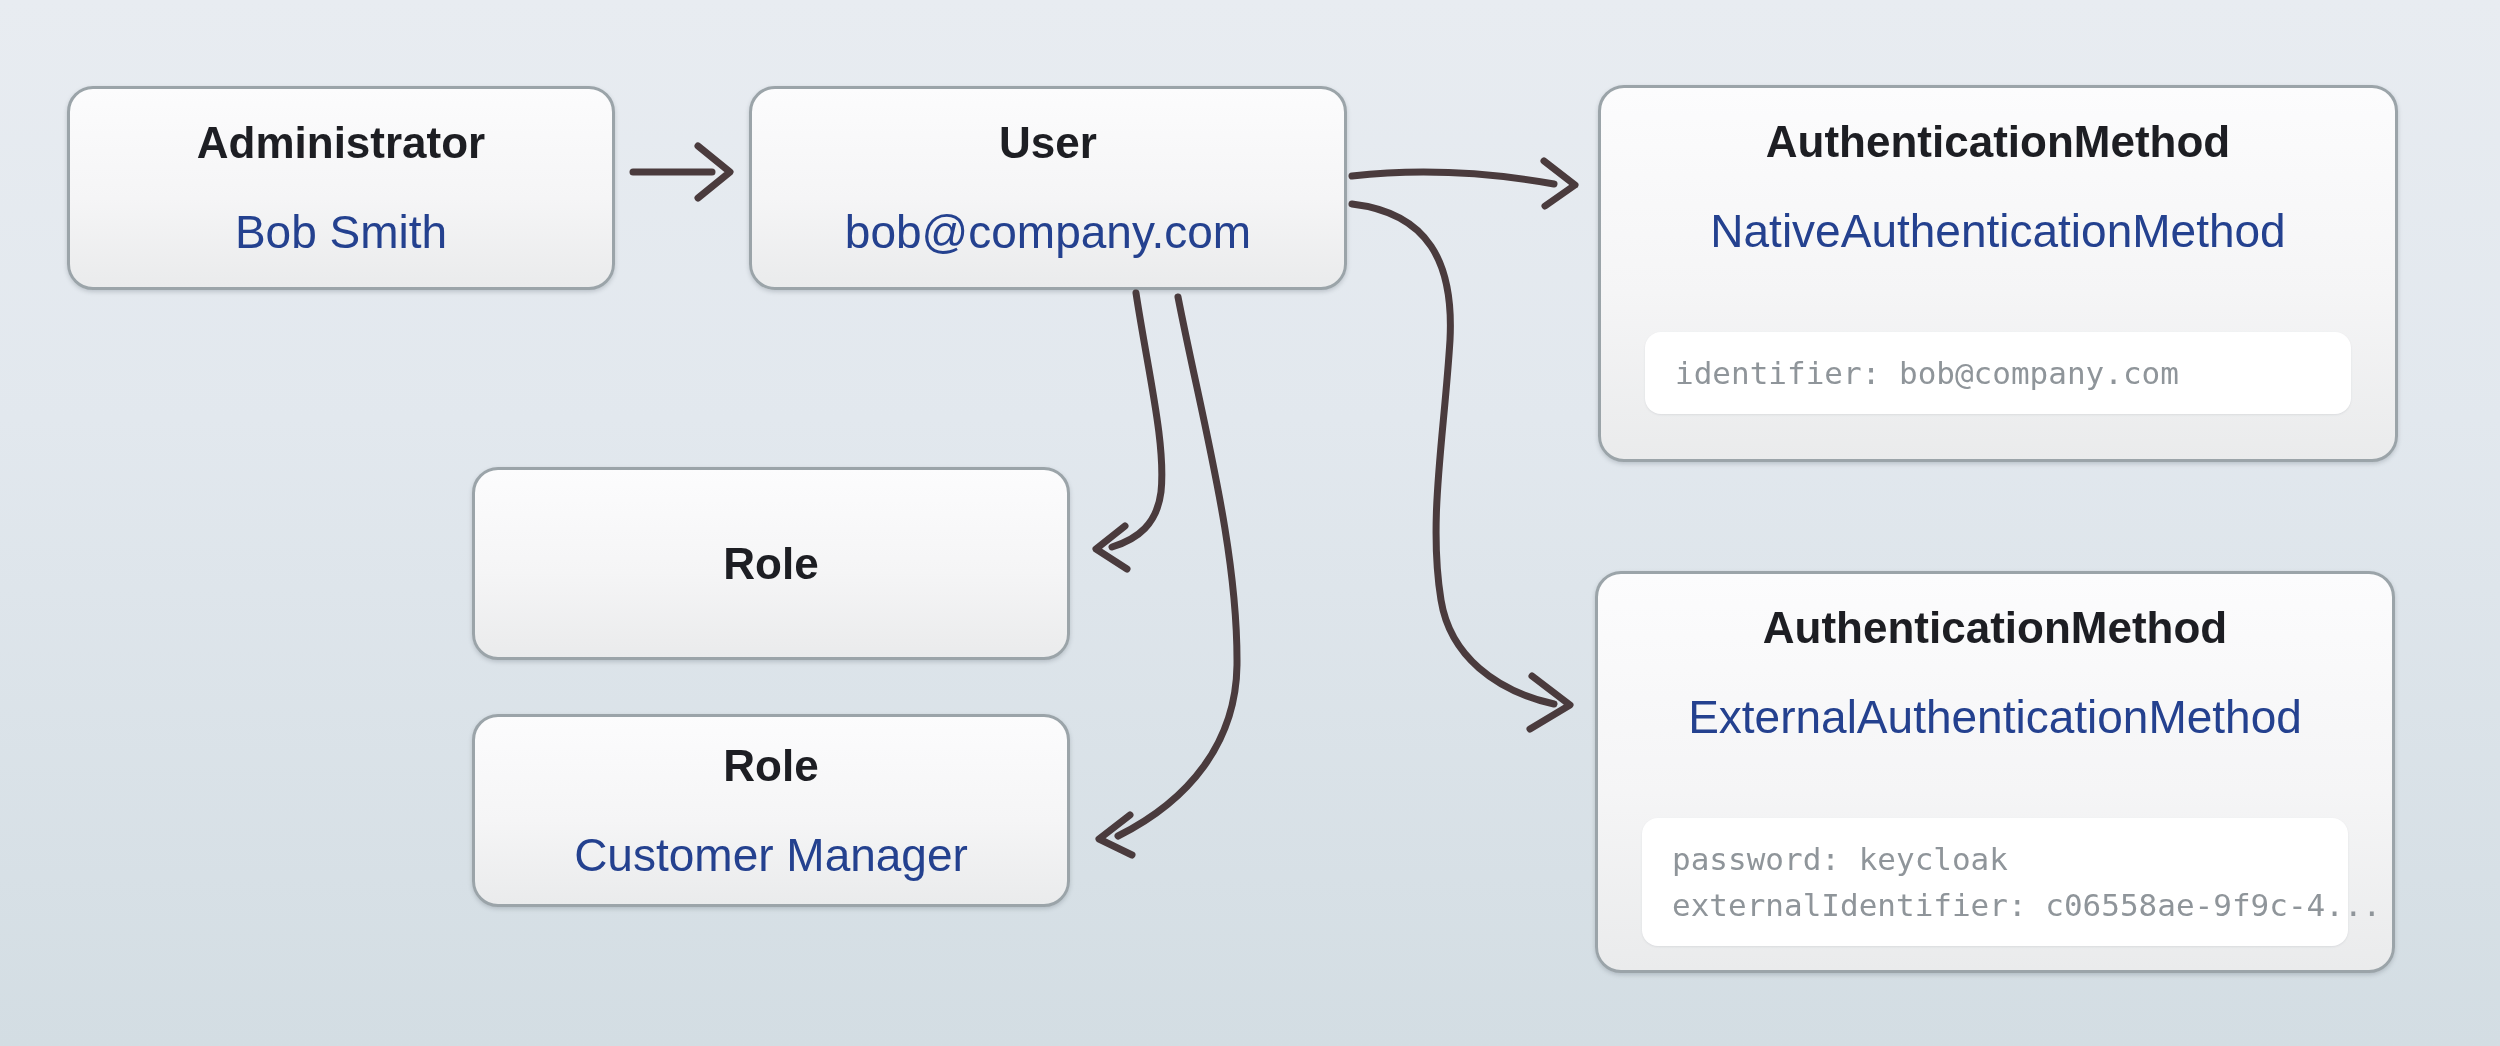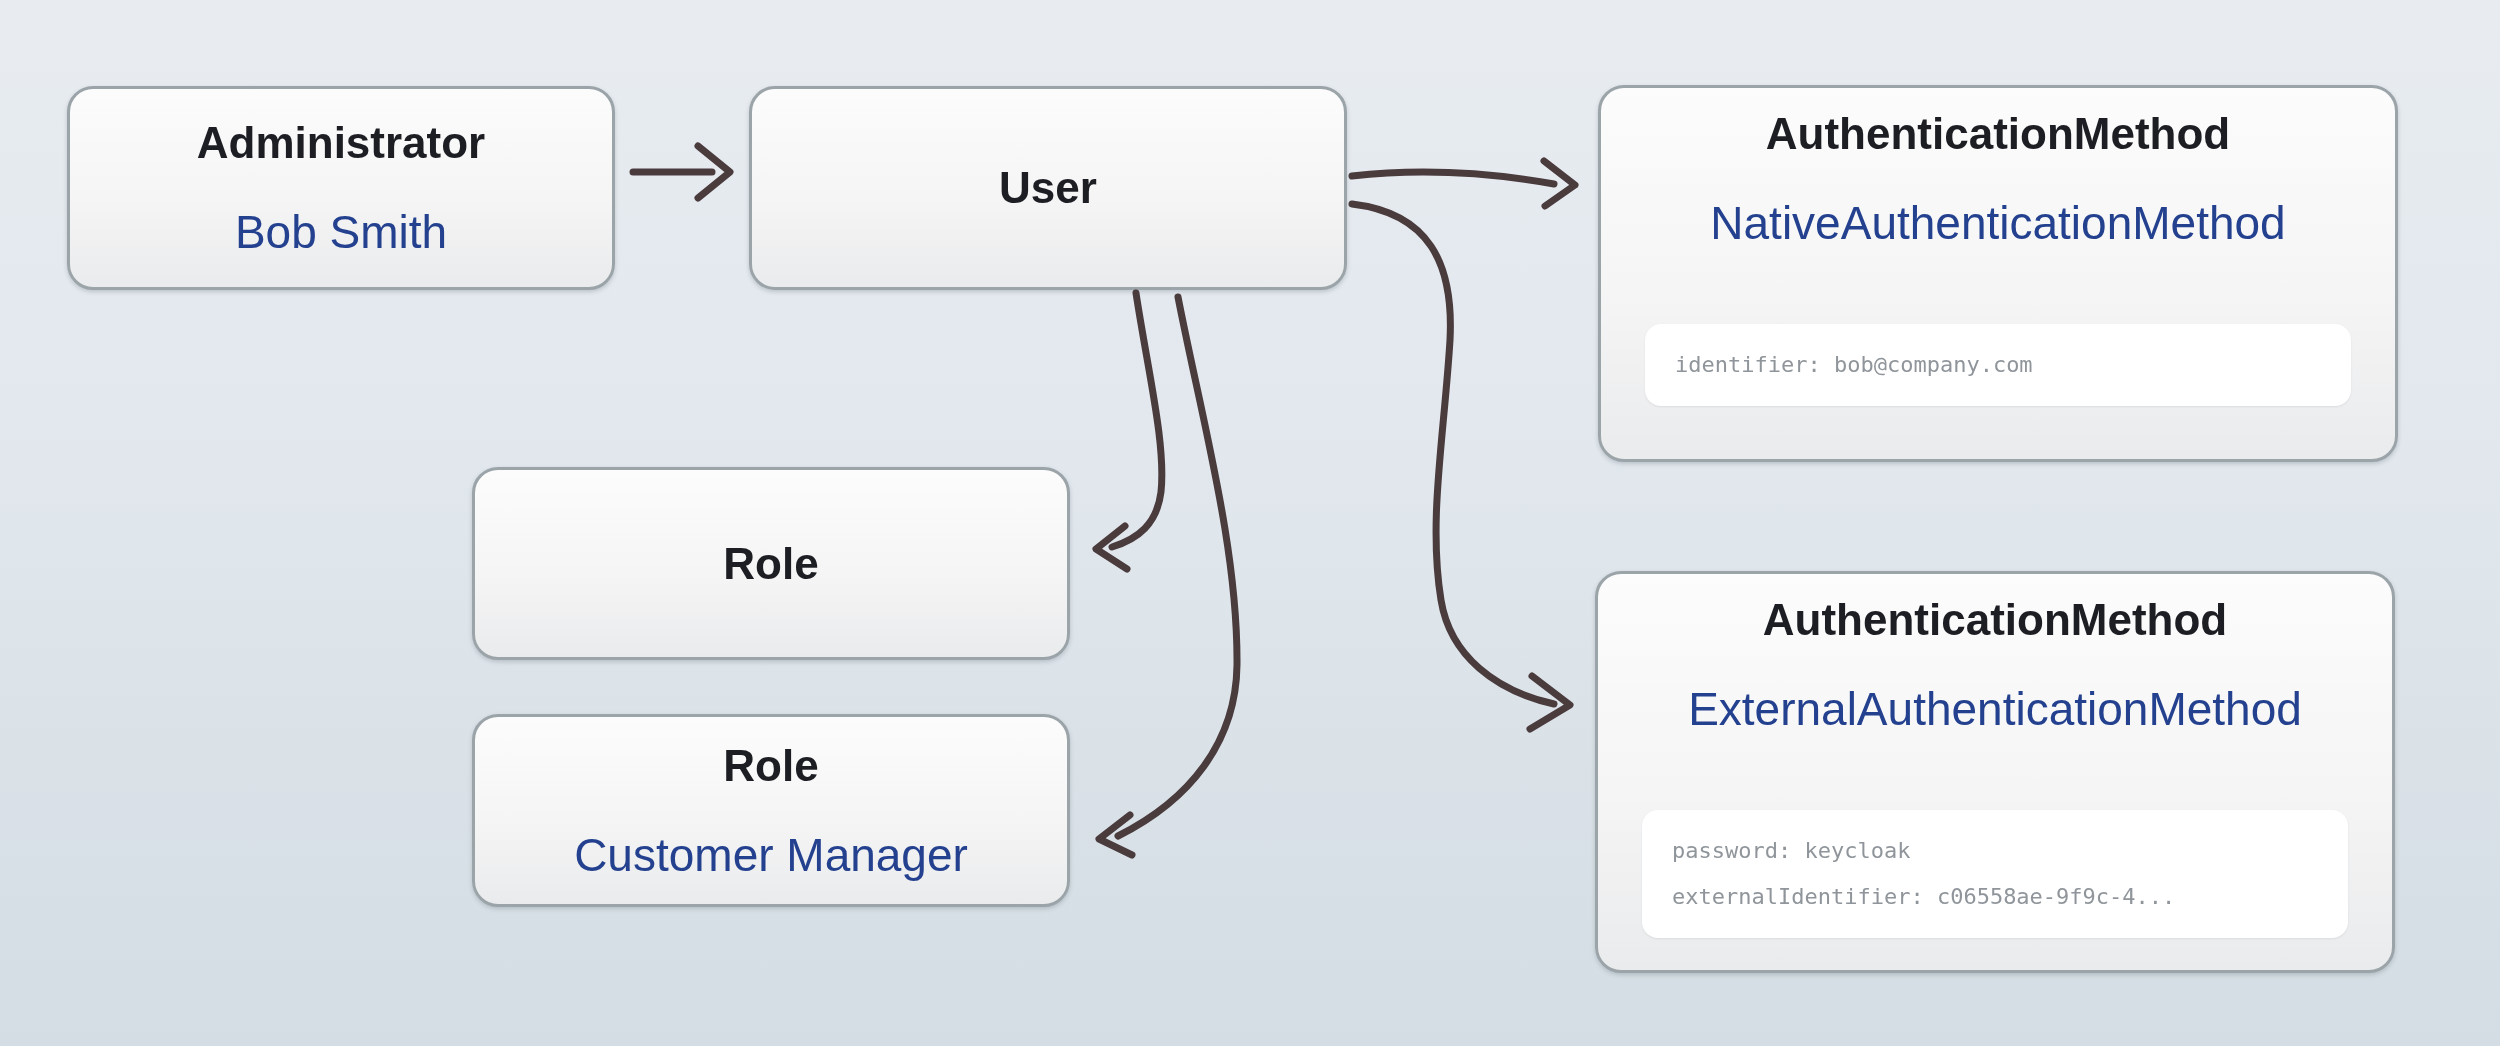--- a/index.html
+++ b/index.html
@@ -16,54 +16,55 @@
     position:absolute;
     box-sizing:border-box;
     border:3px solid #9ba4a9;
     border-radius:26px;
     background:linear-gradient(180deg,#fcfcfd 0%,#f5f5f6 55%,#eaebec 100%);
     box-shadow:0 2px 4px rgba(90,100,110,0.28);
     display:flex;flex-direction:column;align-items:center;
     text-align:center;
   }
   .node.simple{justify-content:center;gap:36px;}
-  .node.auth{padding-top:20px;gap:36px;}
+  .node.auth{padding-top:28px;gap:36px;}
   .node-type{
     font-size:44px;font-weight:700;color:#1d1e23;line-height:52px;white-space:nowrap;
   }
   .node-name{
     font-size:46px;font-weight:400;color:#24418f;line-height:54px;white-space:nowrap;
   }
   .code-box{
     box-sizing:border-box;
     margin-top:38px;
     width:calc(100% - 88px);
     background:#ffffff;
     border-radius:16px;
     padding:18px 30px;
     text-align:left;
     box-shadow:0 1px 2px rgba(120,130,140,0.15);
   }
   .code-line{
     font-family:"DejaVu Sans Mono", monospace;
-    font-size:22px;line-height:46px;color:#8f959a;white-space:nowrap;
+    font-size:31px;line-height:46px;color:#8f959a;white-space:nowrap;
   }
 </style>
 </head>
 <body>
 
 <div class="canvas">
 
   <div class="node simple" style="left:67px;top:86px;width:548px;height:204px;">
     <div class="node-type">Administrator</div>
     <div class="node-name">Bob Smith</div>
   </div>
 
   <div class="node simple" style="left:749px;top:86px;width:598px;height:204px;">
     <div class="node-type">User</div>
+    <div class="node-name">bob@company.com</div>
   </div>
 
   <div class="node auth" style="left:1598px;top:85px;width:800px;height:377px;">
     <div class="node-type">AuthenticationMethod</div>
     <div class="node-name">NativeAuthenticationMethod</div>
     <div class="code-box">
       <div class="code-line">identifier: bob@company.com</div>
     </div>
   </div>
 

